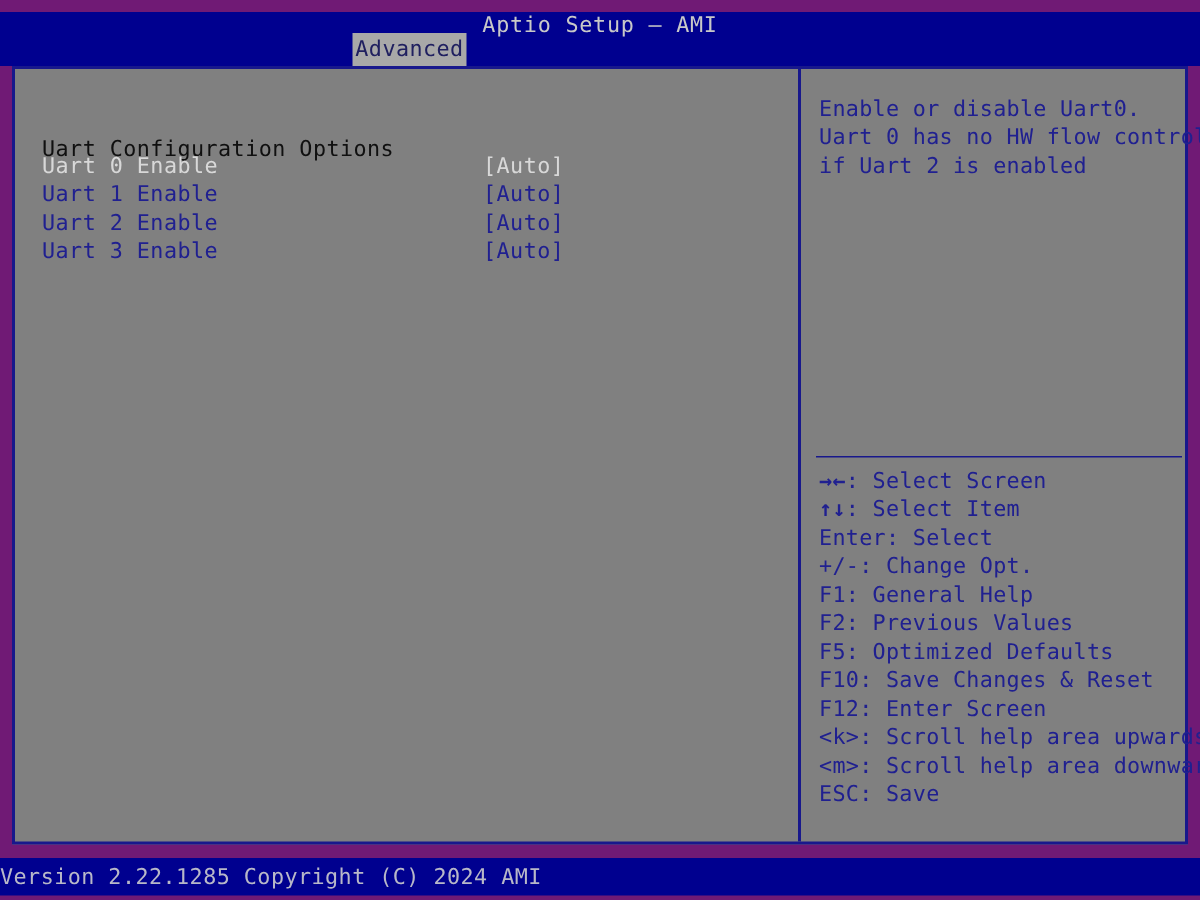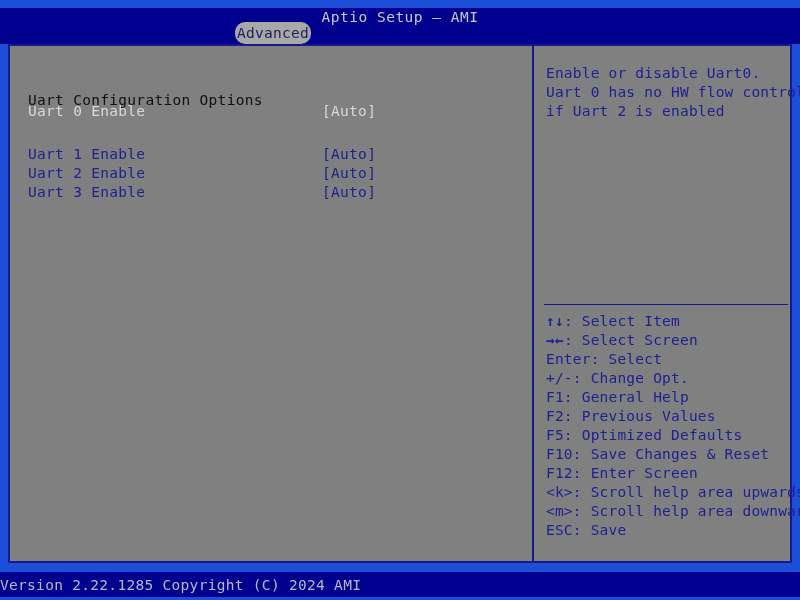--- a/index.html
+++ b/index.html
@@ -11,21 +11,21 @@
     width: 800px;
     height: 600px;
     overflow: hidden;
     font-family: "DejaVu Sans Mono", "Liberation Mono", monospace;
   }
 
   #screen {
     position: relative;
     width: 800px;
     height: 600px;
-    background: #1d4ed8;
+    background: #701a75;
   }
 
   
   .header-bar {
     position: absolute;
     left: 0;
     top: 8px;
     width: 800px;
     height: 36px;
     background: #00008f;
@@ -49,21 +49,20 @@
     top: 22px;
     width: 76px;
     height: 22px;
     line-height: 22px;
     background: #a8a8a8;
     color: #202060;
     font-size: 14.5px;
     text-align: center;
     letter-spacing: 0.3px;
     white-space: pre;
-    border-radius: 10px;
   }
 
   
   .frame {
     position: absolute;
     left: 8px;
     top: 44px;
     width: 784px;
     height: 519px;
     background: #808080;
@@ -118,21 +117,21 @@
     top: 0;
     letter-spacing: 0.3px;
   }
   .opt-value {
     position: absolute;
     left: 312px;
     top: 0;
     letter-spacing: 0.3px;
   }
   .opt-row.normal .opt-label,
-  .opt-row.normal .opt-value { color: #202090; margin-top: 24px; }
+  .opt-row.normal .opt-value { color: #202090; }
   .opt-row.selected .opt-label,
   .opt-row.selected .opt-value { color: #d8d8d8; }
 
   
   .right-pane {
     position: absolute;
     left: 524px;
     top: 0;
     width: 256px;
     height: 515px;
@@ -225,22 +224,22 @@
     <div class="vdivider"></div>
 
     <div class="right-pane">
       <div class="help-text">
           <div class="help-line">Enable or disable Uart0.</div>
           <div class="help-line">Uart 0 has no HW flow control</div>
           <div class="help-line">if Uart 2 is enabled</div>
         </div>
       <div class="hdivider"></div>
       <div class="legend">
+          <div class="legend-line"><span class="glyph">→←</span><span>: Select Screen</span></div>
           <div class="legend-line"><span class="glyph">↑↓</span><span>: Select Item</span></div>
-          <div class="legend-line"><span class="glyph">→←</span><span>: Select Screen</span></div>
           <div class="legend-line"><span>Enter: Select</span></div>
           <div class="legend-line"><span>+/-: Change Opt.</span></div>
           <div class="legend-line"><span>F1: General Help</span></div>
           <div class="legend-line"><span>F2: Previous Values</span></div>
           <div class="legend-line"><span>F5: Optimized Defaults</span></div>
           <div class="legend-line"><span>F10: Save Changes &amp; Reset</span></div>
           <div class="legend-line"><span>F12: Enter Screen</span></div>
           <div class="legend-line"><span>&lt;k&gt;: Scroll help area upwards</span></div>
           <div class="legend-line"><span>&lt;m&gt;: Scroll help area downwards</span></div>
           <div class="legend-line"><span>ESC: Save</span></div>

